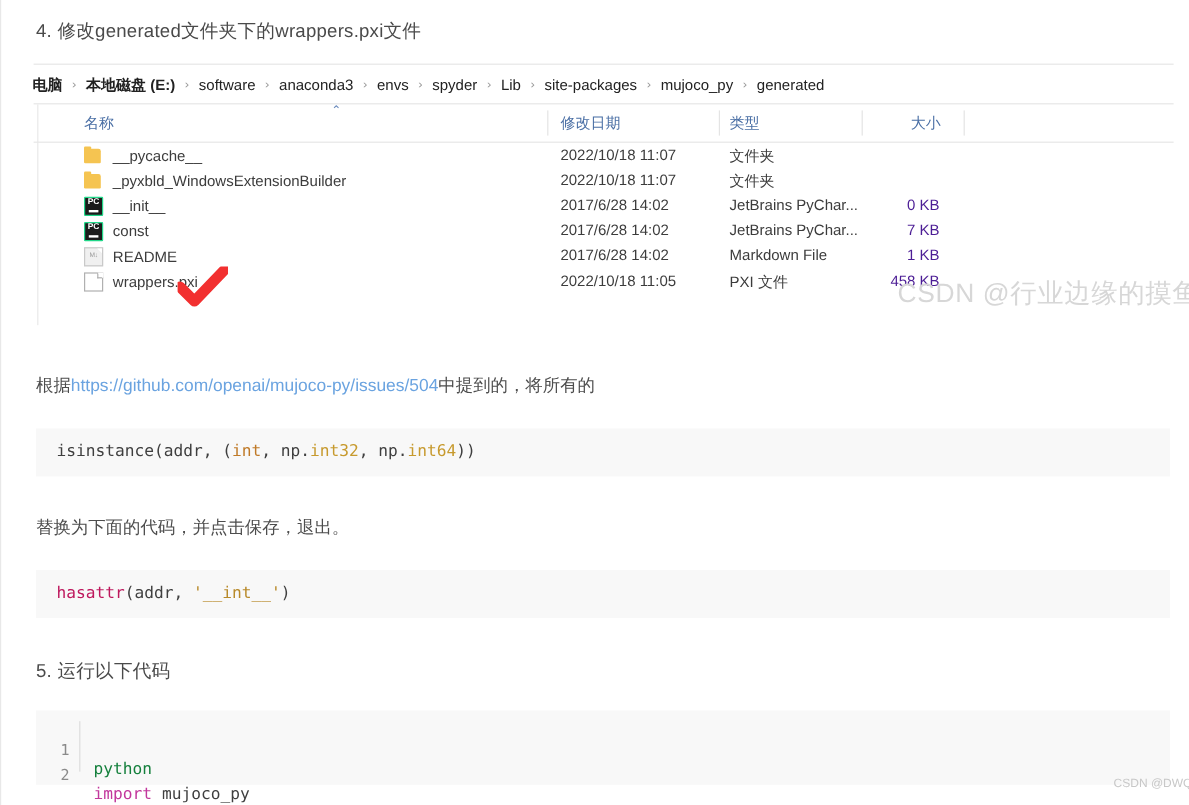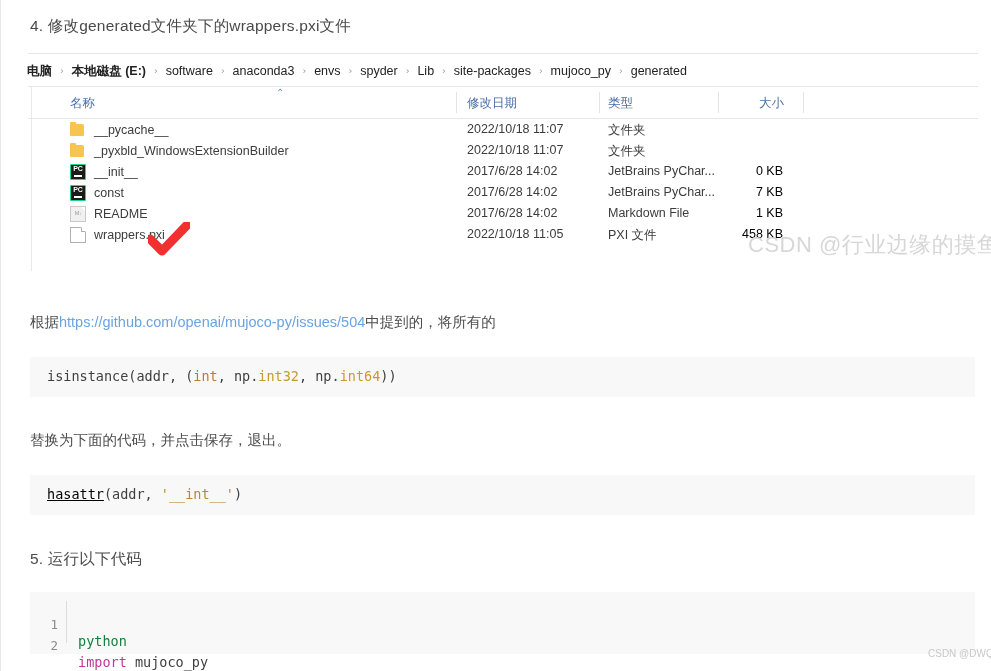--- a/index.html
+++ b/index.html
@@ -158,21 +158,21 @@
     left: 580px;
     top: 3px;
     color: #3c3c3c;
   }
   .cell-size {
     position: absolute;
     left: 680px;
     width: 75px;
     top: 3px;
     text-align: right;
-    color: #000000;
+    color: #4c1d95;
   }
 
   
   .icon {
     width: 16px;
     height: 16px;
     position: relative;
     flex: 0 0 16px;
   }
   
@@ -358,21 +358,21 @@
     position: absolute;
     left: 48px;
     white-space: pre;
   }
   #numline-1 { top: 9px; }
   #numline-2 { top: 30px; }
 
   
   .tok-builtin  { color: #c07a28; }
   .tok-num      { color: #c79a2e; margin-top: 16px; }
-  .tok-func     { color: #000000; text-decoration: underline; }
+  .tok-func     { color: #be185d; }
   .tok-str      { color: #b88a2a; }
   .tok-kw       { color: #c2379c; }
   .tok-blue     { color: #15803d; }
   .tok-plain    { color: #3f3f3f; }
 </style>
 </head>
 <body>
 
 <div class="page-edge"></div>
 

